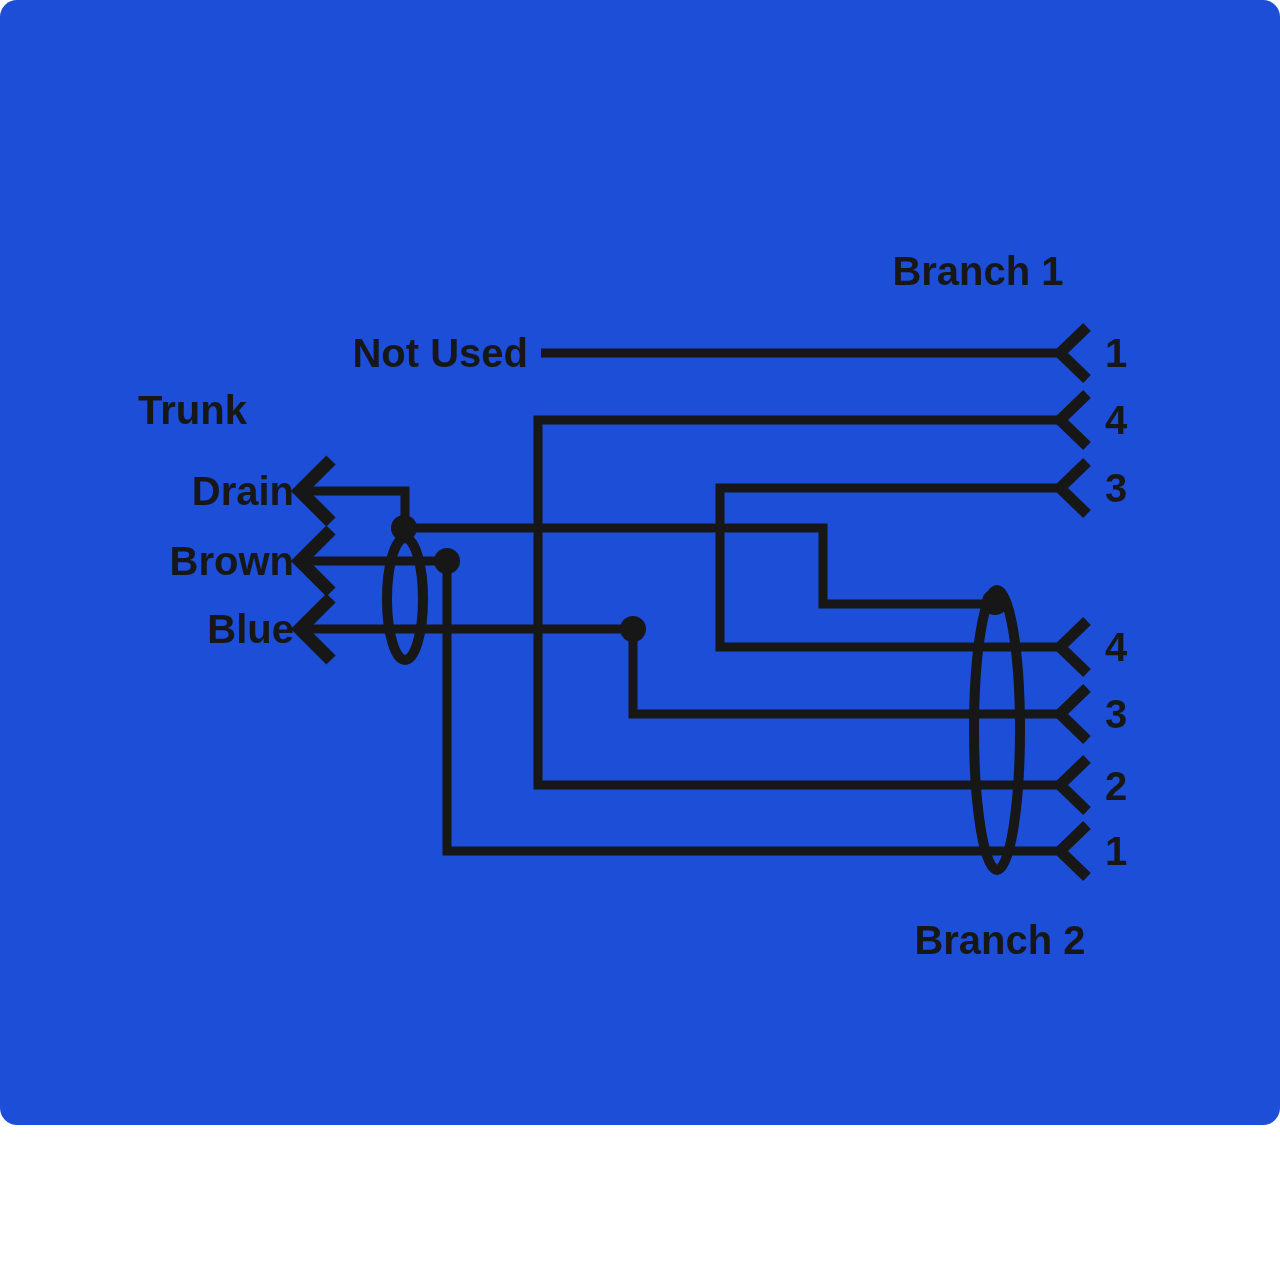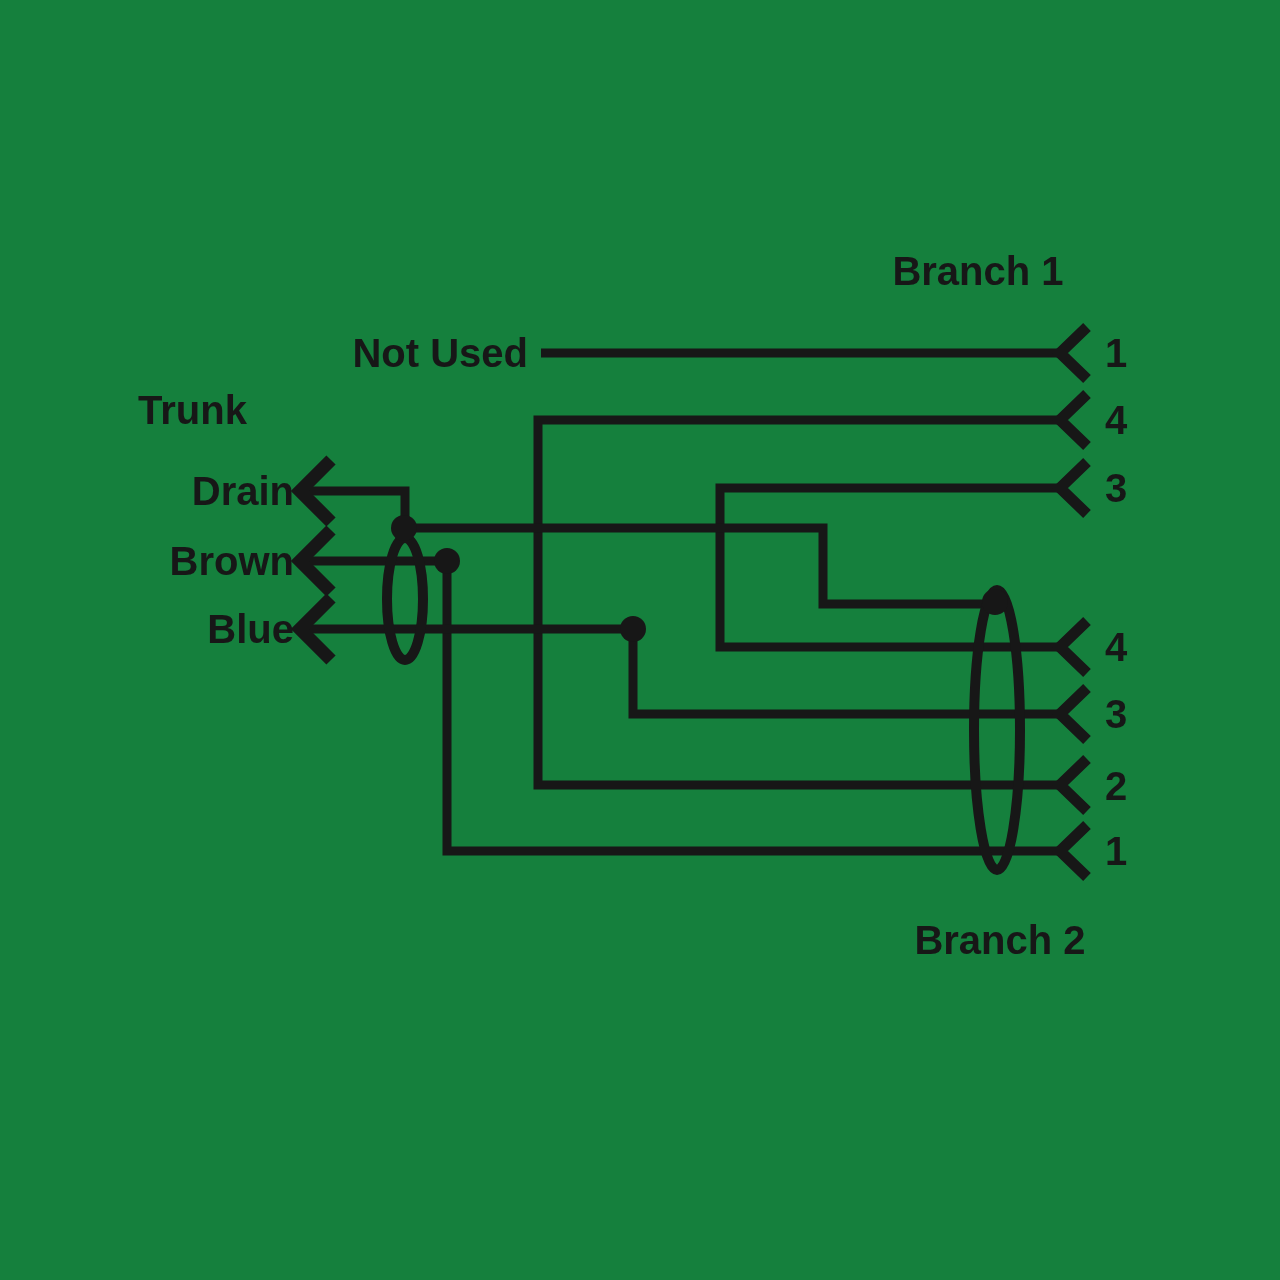--- a/index.html
+++ b/index.html
@@ -3,23 +3,24 @@
 <meta charset="utf-8">
 <style>
   html, body {
     margin: 0;
     padding: 0;
     background: #ffffff;
   }
   .stage {
     position: relative;
     width: 1280px;
-    height: 1280px;
-    background: #15803d;
+    height: 1125px;
+    background: #1d4ed8;
     overflow: hidden;
+    border-radius: 17px;
   }
   svg {
     display: block;
     width: 1280px;
     height: 1280px;
   }
   .lbl {
     font-family: "Liberation Sans", sans-serif;
     font-weight: 700;
     font-size: 40px;

